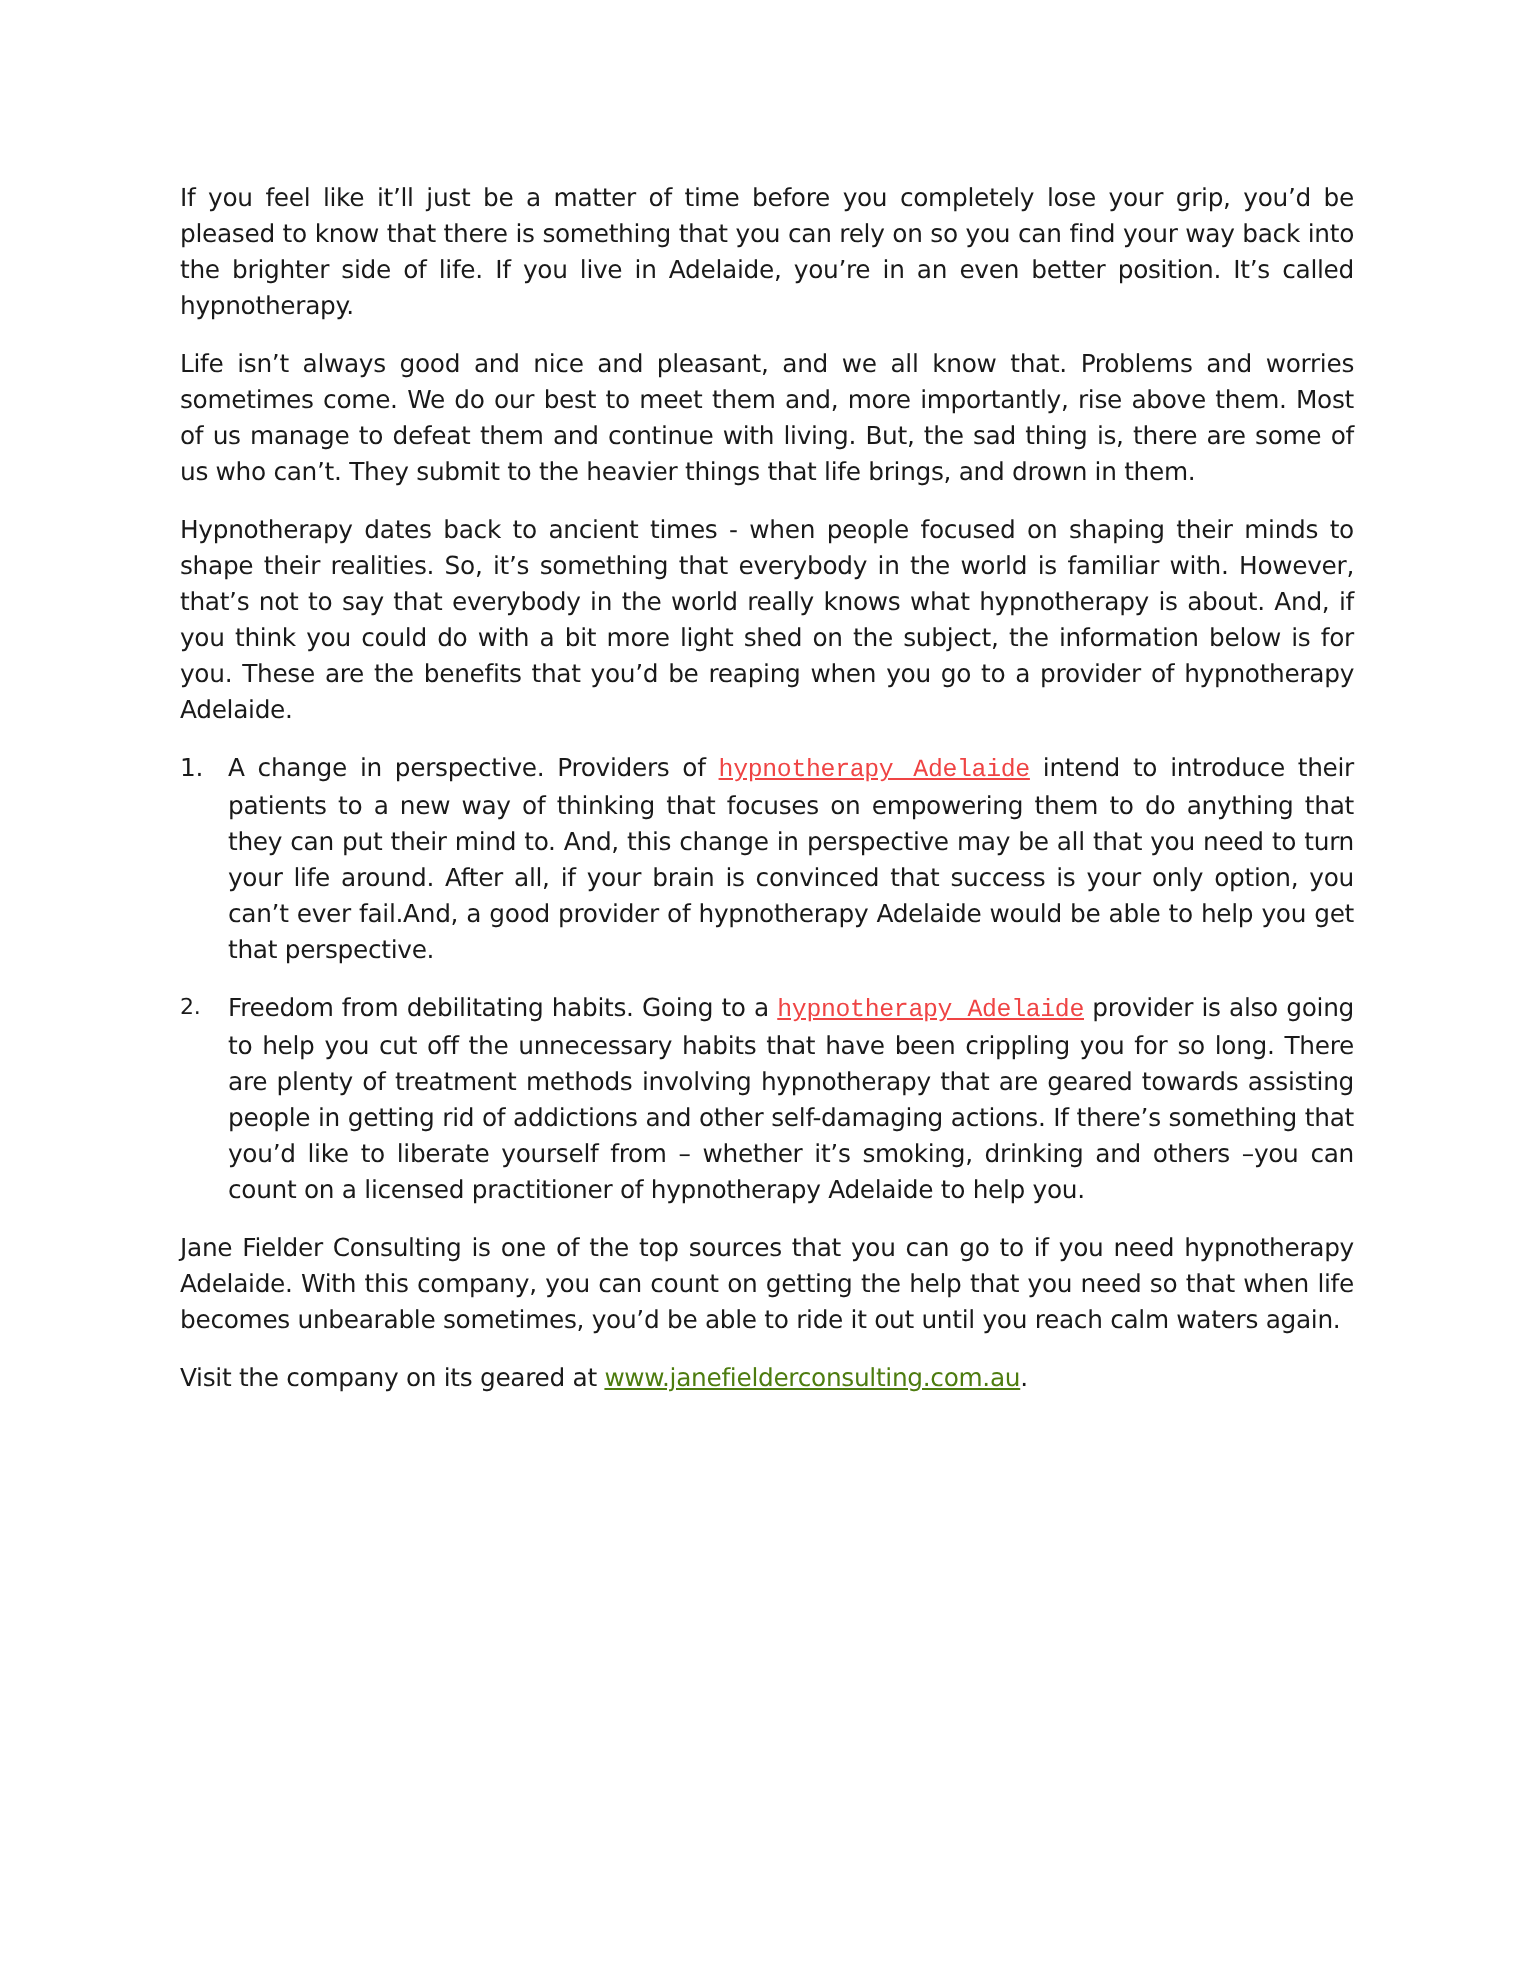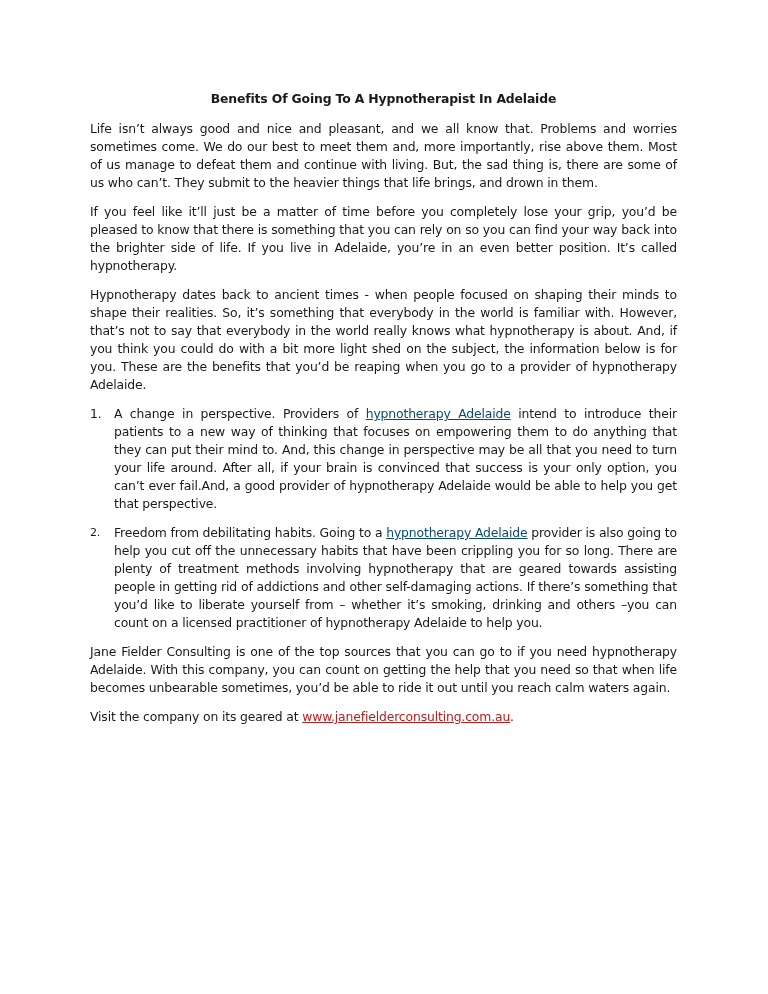--- a/index.html
+++ b/index.html
@@ -48,38 +48,38 @@
     }
     .list .num {
       position: absolute;
       left: 0;
       top: 0;
     }
     .list li.item2 .num {
       font-size: 11px;
     }
     a.link-blue {
-      color: #0c4a6e;
+      color: #ef4444;
       text-decoration: underline;
+      font-family: Liberation Mono, monospace;
     }
     a.link-teal {
-      color: #b91c1c;
+      color: #4d7c0f;
       text-decoration: underline;
     }
     strong { font-weight: normal; }
   </style>
 </head>
 <body>
 
 <div class="page">
-  <div class="title">Benefits Of Going To A Hypnotherapist In Adelaide</div>
+
+  <p>If you feel like it’ll just be a matter of time before you completely lose your grip, you’d be pleased to know that there is something that you can rely on so you can find your way back into the brighter side of life. If you live in Adelaide, you’re in an even better position. It’s called hypnotherapy.</p>
 
   <p>Life isn’t always good and nice and pleasant, and we all know that. Problems and worries sometimes come. We do our best to meet them and, more importantly, rise above them. Most of us manage to defeat them and continue with living. But, the sad thing is, there are some of us who can’t. They submit to the heavier things that life brings, and drown in them.</p>
-
-  <p>If you feel like it’ll just be a matter of time before you completely lose your grip, you’d be pleased to know that there is something that you can rely on so you can find your way back into the brighter side of life. If you live in Adelaide, you’re in an even better position. It’s called hypnotherapy.</p>
 
   <p><strong>Hypnotherapy</strong><span> dates back to ancient times - when people focused on shaping their minds to shape their realities. So, it’s something that everybody in the world is familiar with. However, that’s not to say that everybody in the world really knows what hypnotherapy is about. And, if you think you could do with a bit more light shed on the subject, the information below is for you. These are the benefits that you’d be reaping when you go to a provider of hypnotherapy Adelaide.</span></p>
 
   <ol class="list">
     <li class="item1">
       <span class="num">1.</span>
       <span>A change in perspective. Providers of </span><a class="link-blue" href="#">hypnotherapy Adelaide</a><span> intend to introduce their patients to a new way of thinking that focuses on empowering them to do anything that they can put their mind to. And, this change in perspective may be all that you need to turn your life around. After all, if your brain is convinced that success is your only option, you can’t ever fail.And, a good provider of hypnotherapy Adelaide would be able to help you get that perspective.</span>
     </li>
     <li class="item2">
       <span class="num">2.</span>

